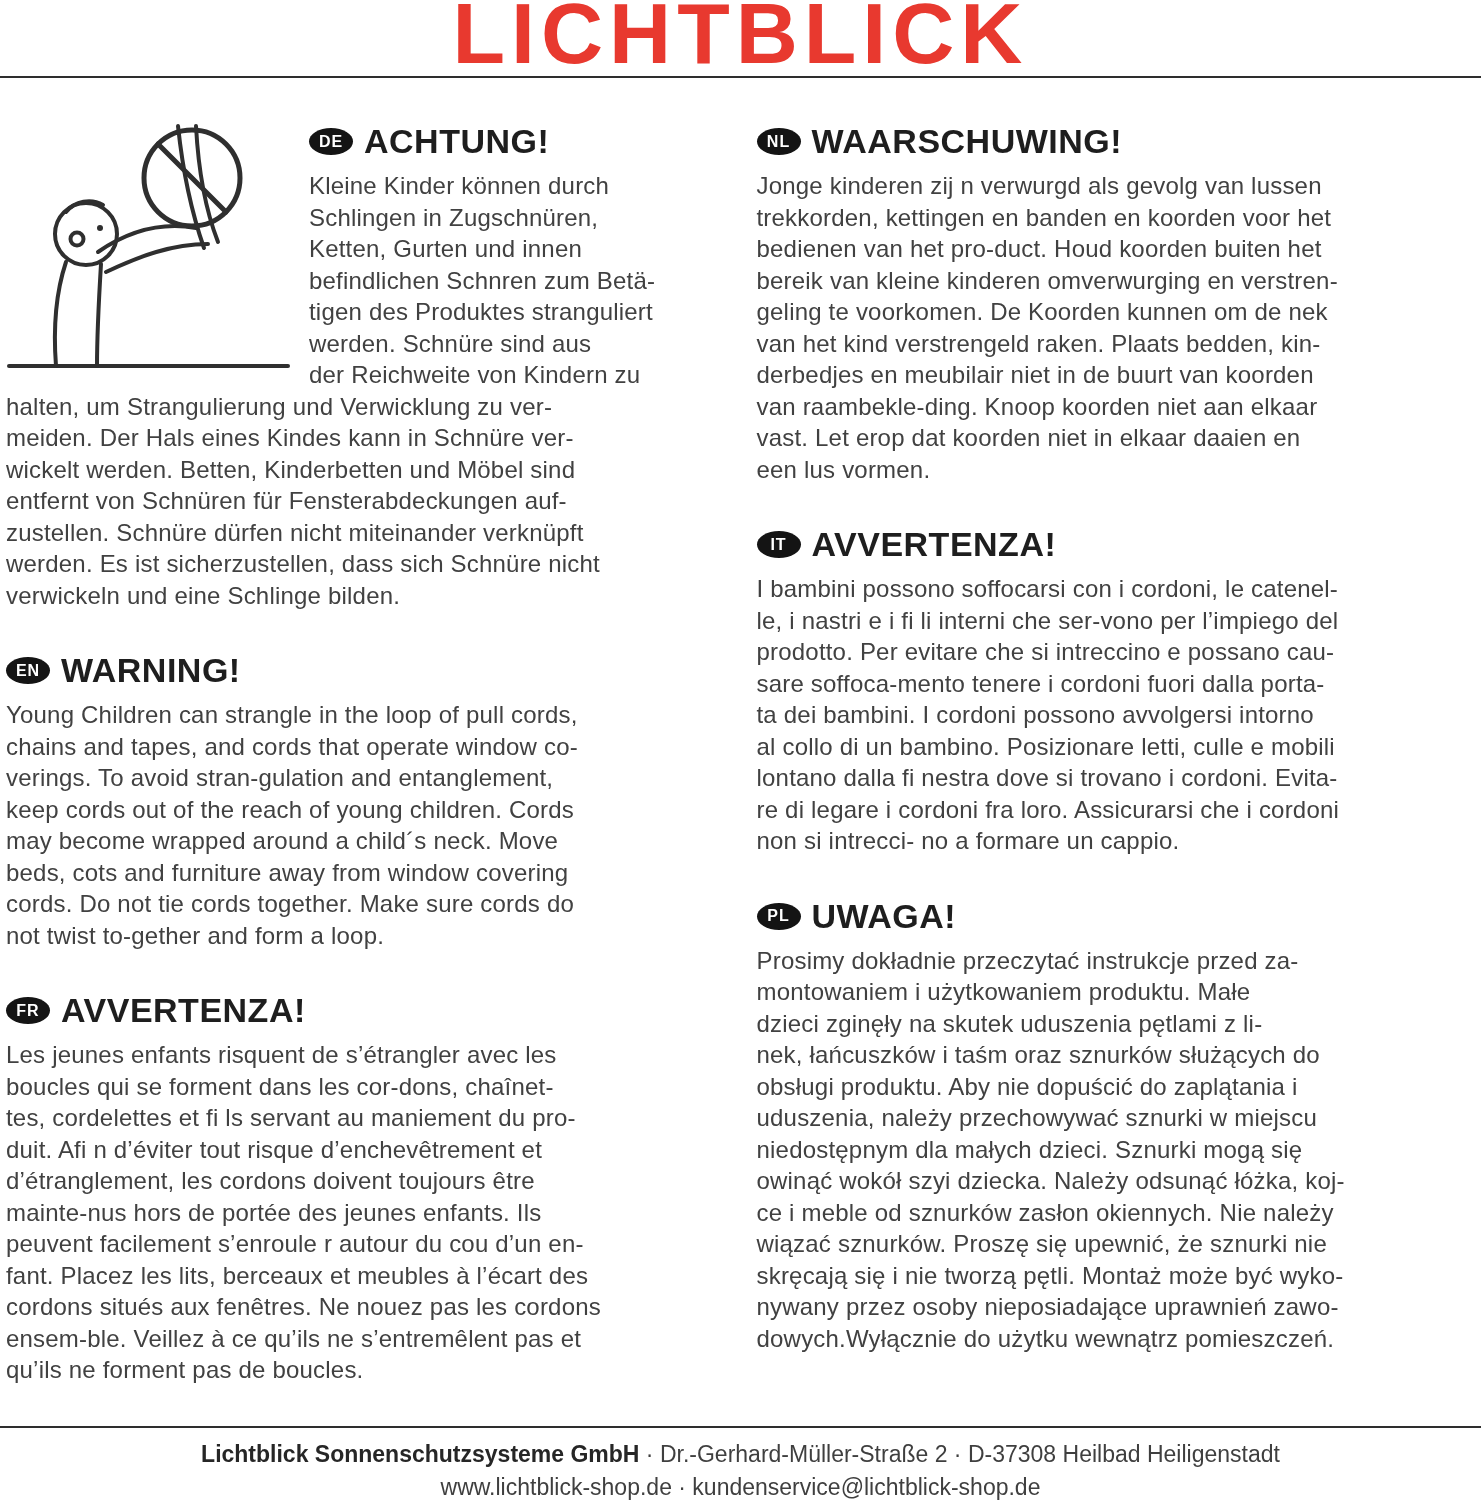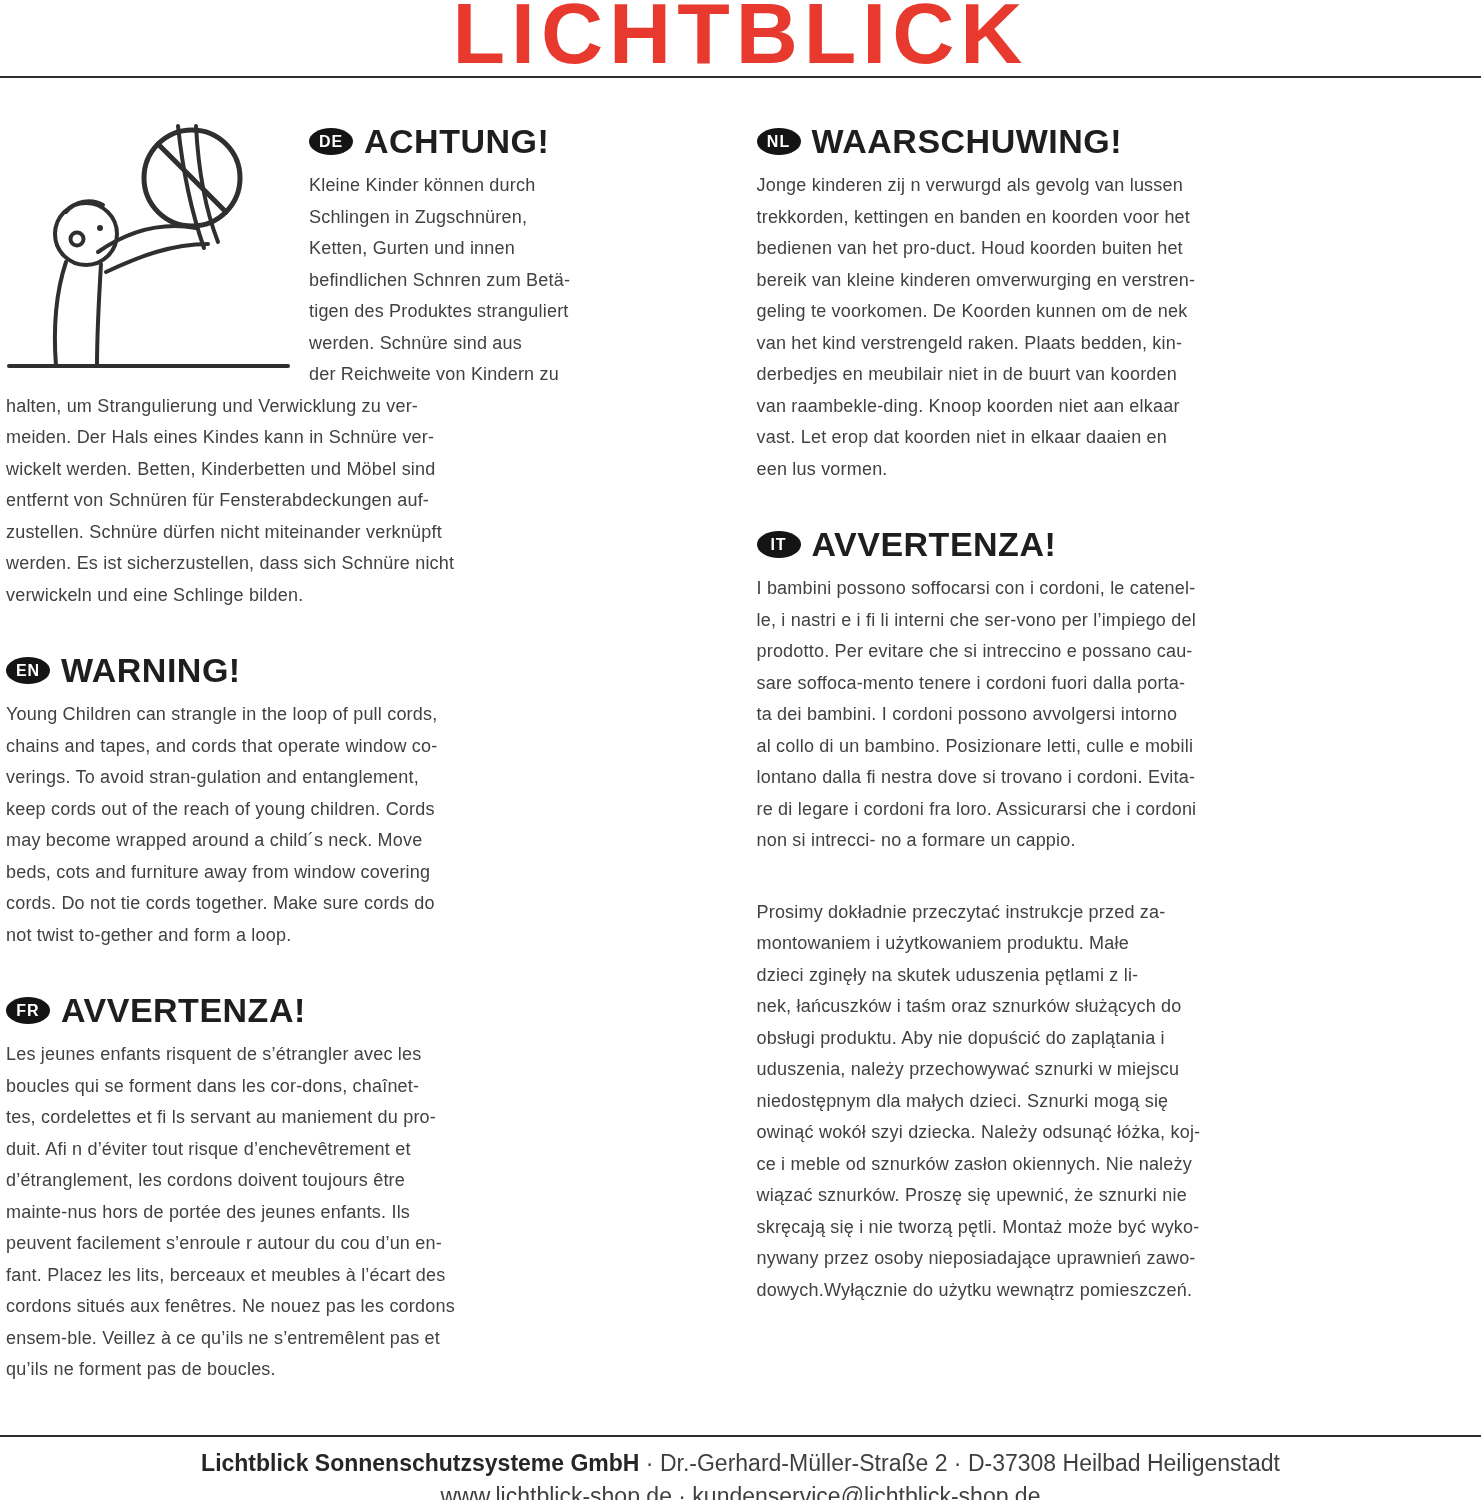--- a/index.html
+++ b/index.html
@@ -17,34 +17,34 @@
   .logo {
     font-size: 86px;
     font-weight: 700;
     letter-spacing: 6px;
     color: #e8392f;
     line-height: 1;
   }
   .rule { border: none; border-top: 2px solid #2e2e2e; width: 100%; }
 
   
-  main { flex: 1 0 auto; display: flex; gap: 32px; padding: 44px 6px 9px 6px; }
+  main { flex: 1 0 auto; display: flex; gap: 32px; padding: 44px 6px 0 6px; }
   .col { flex: 1 1 0; min-width: 0; }
   section { margin-bottom: 40px; }
   .sec-head { display: flex; align-items: center; gap: 11px; margin-bottom: 9px; }
   .badge {
     background: #141414; color: #ffffff;
     font-weight: 700; font-size: 16px; letter-spacing: 1px;
     width: 44px; height: 27px; border-radius: 50%;
     display: flex; align-items: center; justify-content: center;
     flex: none;
   }
   .sec-title { font-size: 34px; font-weight: 700; color: #1e1e1e; letter-spacing: 0.5px; }
   .body-text {
-    font-size: 18px;
+    font-size: 24px;
     line-height: 31.5px;
     letter-spacing: 0.2px;
     white-space: pre-line;
     color: #414141;
   }
 
   
   .float-art {
     float: left;
     width: 285px; height: 250px;
@@ -182,20 +182,24 @@
 prodotto. Per evitare che si intreccino e possano cau-
 sare soffoca-mento tenere i cordoni fuori dalla porta-
 ta dei bambini. I cordoni possono avvolgersi intorno
 al collo di un bambino. Posizionare letti, culle e mobili
 lontano dalla fi nestra dove si trovano i cordoni. Evita-
 re di legare i cordoni fra loro. Assicurarsi che i cordoni
 non si intrecci- no a formare un cappio.</p>
       </section>
 
       <section>
+        <div class="sec-head">
+          <span class="badge">PL</span>
+          <span class="sec-title">UWAGA!</span>
+        </div>
         <p class="body-text">Prosimy dokładnie przeczytać instrukcje przed za-
 montowaniem i użytkowaniem produktu. Małe
 dzieci zginęły na skutek uduszenia pętlami z li-
 nek, łańcuszków i taśm oraz sznurków służących do
 obsługi produktu. Aby nie dopuścić do zaplątania i
 uduszenia, należy przechowywać sznurki w miejscu
 niedostępnym dla małych dzieci. Sznurki mogą się
 owinąć wokół szyi dziecka. Należy odsunąć łóżka, koj-
 ce i meble od sznurków zasłon okiennych. Nie należy
 wiązać sznurków. Proszę się upewnić, że sznurki nie

